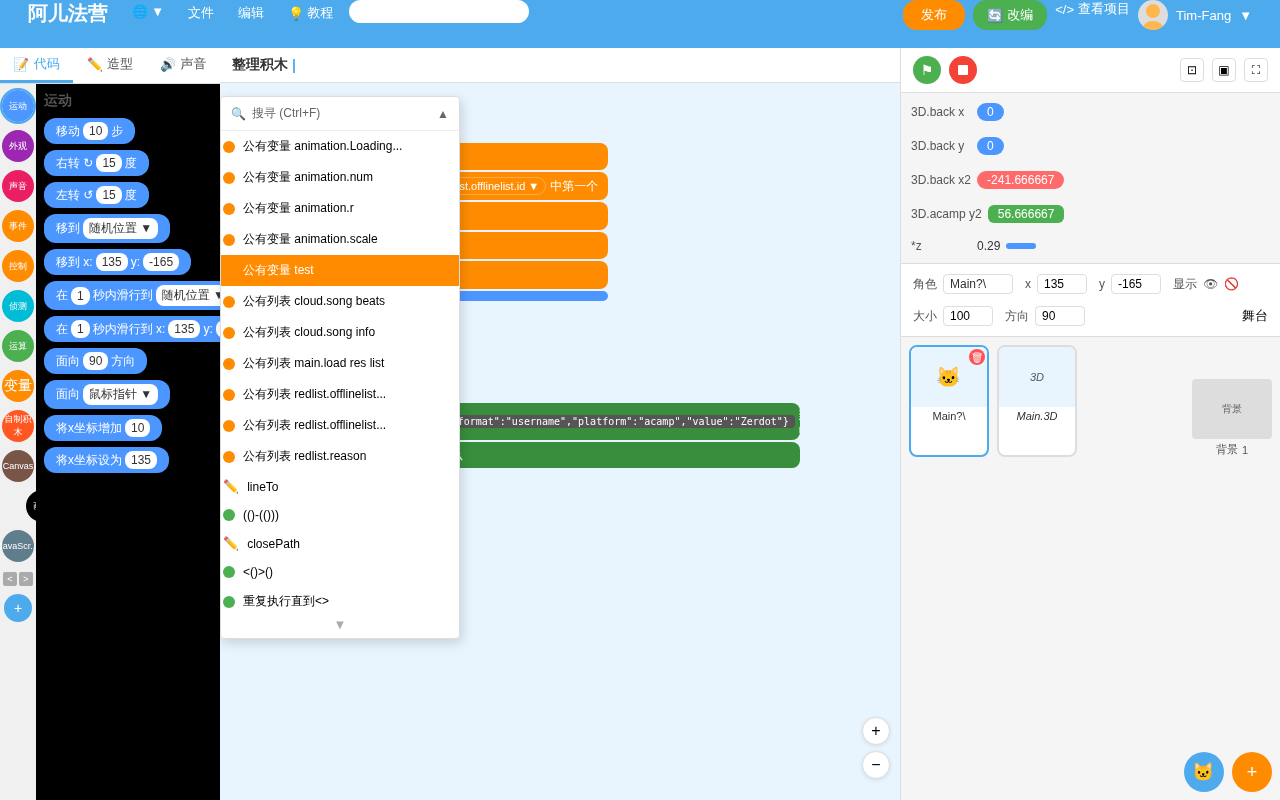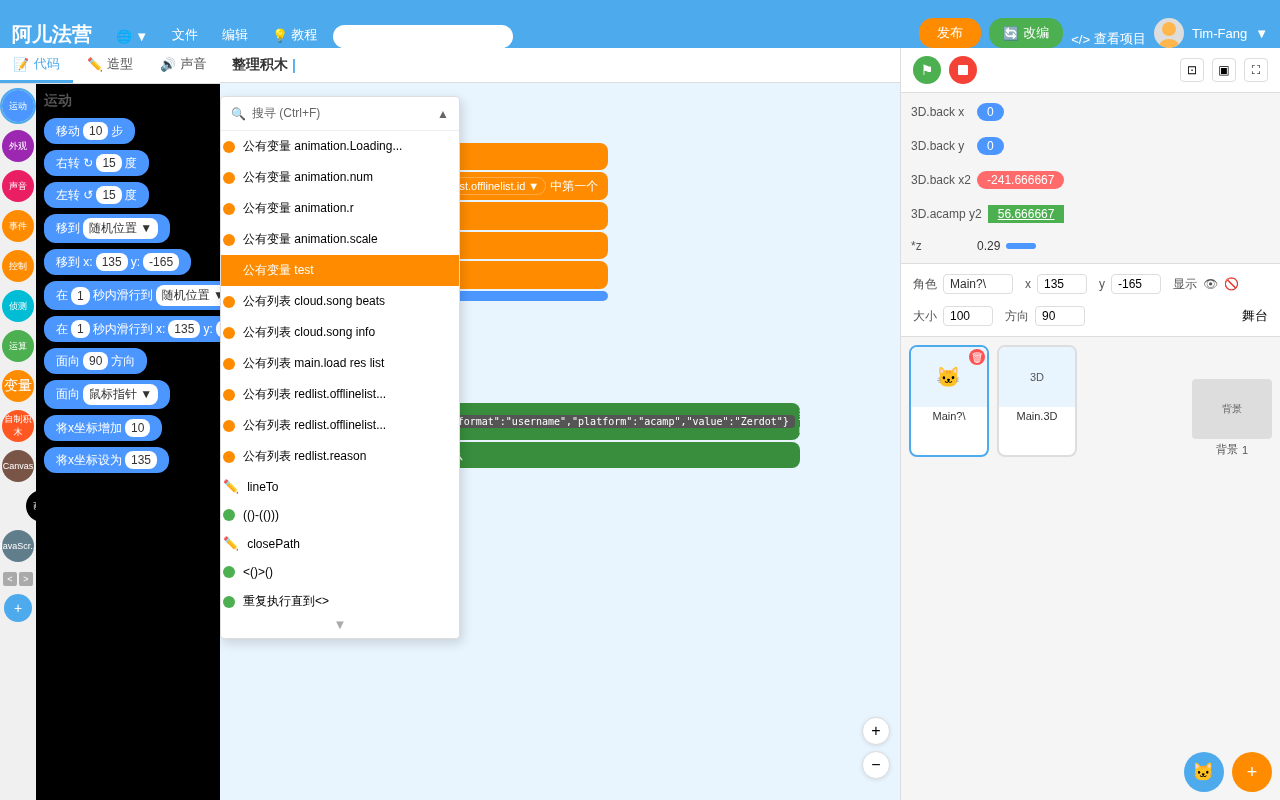--- a/index.html
+++ b/index.html
@@ -5,22 +5,22 @@
     * { box-sizing: border-box; margin: 0; padding: 0; }
     body { background: #000; font-family: 'Microsoft YaHei', Arial, sans-serif; font-size: 13px; overflow: hidden; width: 1280px; height: 800px; }
 
     #app { width: 1280px; height: 800px; display: flex; flex-direction: column; }
 
     
     #topbar {
       height: 48px;
       background: #4DAAED;
       display: flex;
-      align-items: flex-end;
-      padding: 0 12px;
+      align-items: flex-start;
+      padding: 0 28px;
       gap: 8px;
       flex-shrink: 0;
     }
     #logo {
       font-size: 20px;
       font-weight: bold;
       color: white;
       margin-right: 8px;
       white-space: nowrap;
     }
@@ -289,24 +289,23 @@
     .prop-value-neg {
       background: #FF6B6B;
       color: white;
       border-radius: 10px;
       padding: 2px 10px;
       font-size: 12px;
     }
     .prop-value-green {
       background: #4CAF50;
       color: white;
-      border-radius: 0;
+      border-radius: 6px;
       padding: 2px 10px;
       font-size: 12px;
-      text-decoration: underline;
     }
     .prop-value-z {
       background: transparent;
       color: #333;
       font-size: 12px;
       display: flex; align-items: center; gap: 4px;
     }
     .prop-z-bar {
       background: #4C97FF;
       height: 6px;
@@ -802,21 +801,21 @@
       <div id="sprite-panel">
 
         <div class="sprite-card">
           <div class="sprite-delete">🗑</div>
           <div class="sprite-card-inner">
             <span style="font-size:20px;color:#aaa;">🐱</span>
           </div>
           <div class="sprite-card-label">Main?\</div>
         </div>
 
-        <div class="sprite-card" style="border-color:#ddd;">
+        <div class="sprite-card" style="border-color:#ddd;font-style:italic;">
           <div class="sprite-card-inner">
             <span style="font-size:11px;color:#555;">3D</span>
           </div>
           <div class="sprite-card-label">Main.3D</div>
         </div>
 
         <div style="display:flex;flex-direction:column;align-items:center;margin-left:auto;margin-top:34px;">
           <div style="background:#ddd;border-radius:4px;width:80px;height:60px;display:flex;align-items:center;justify-content:center;">
             <span style="font-size:10px;color:#666;">背景</span>
           </div>

